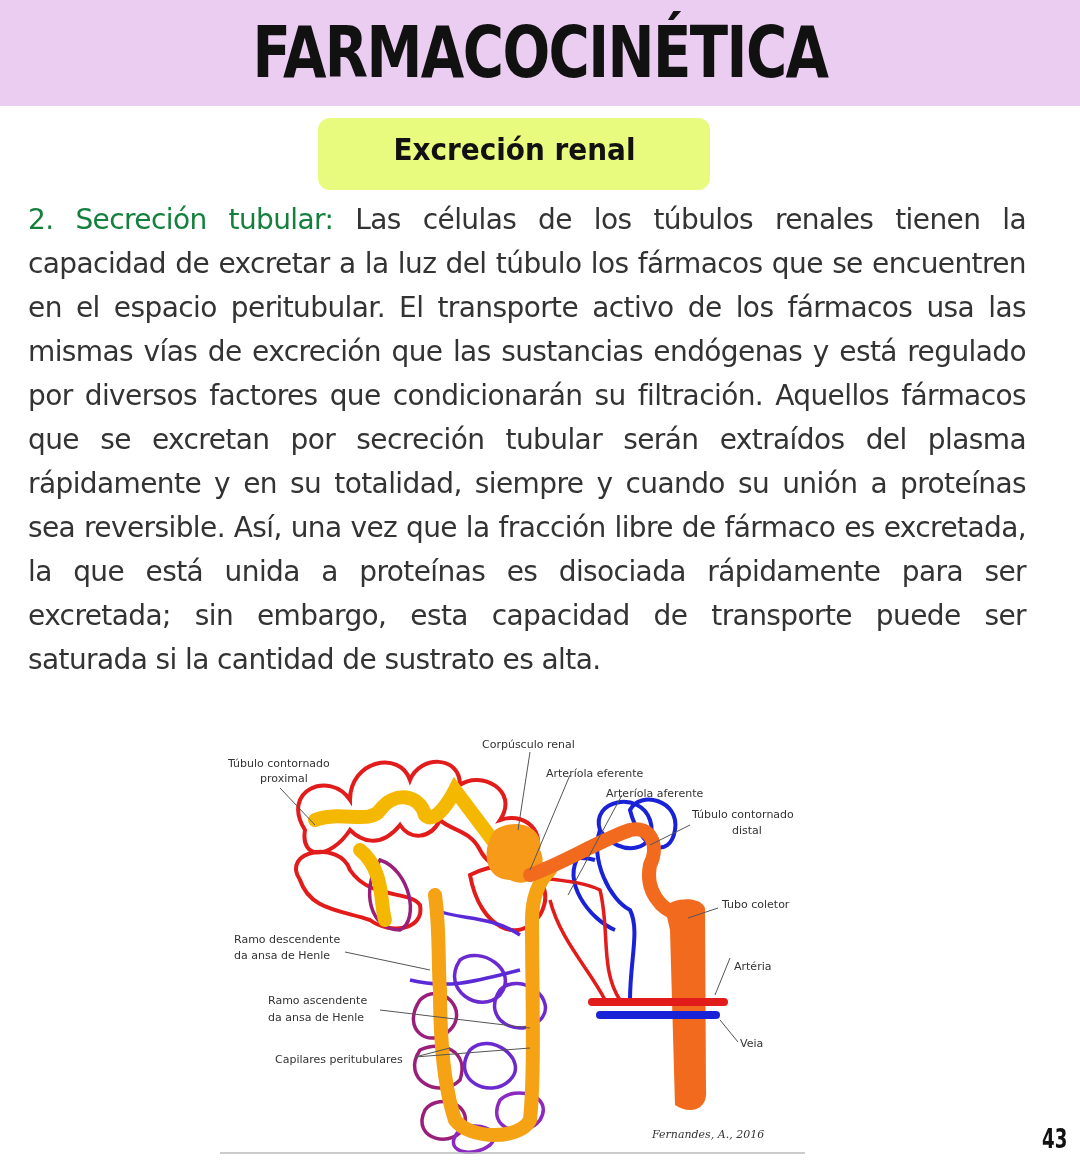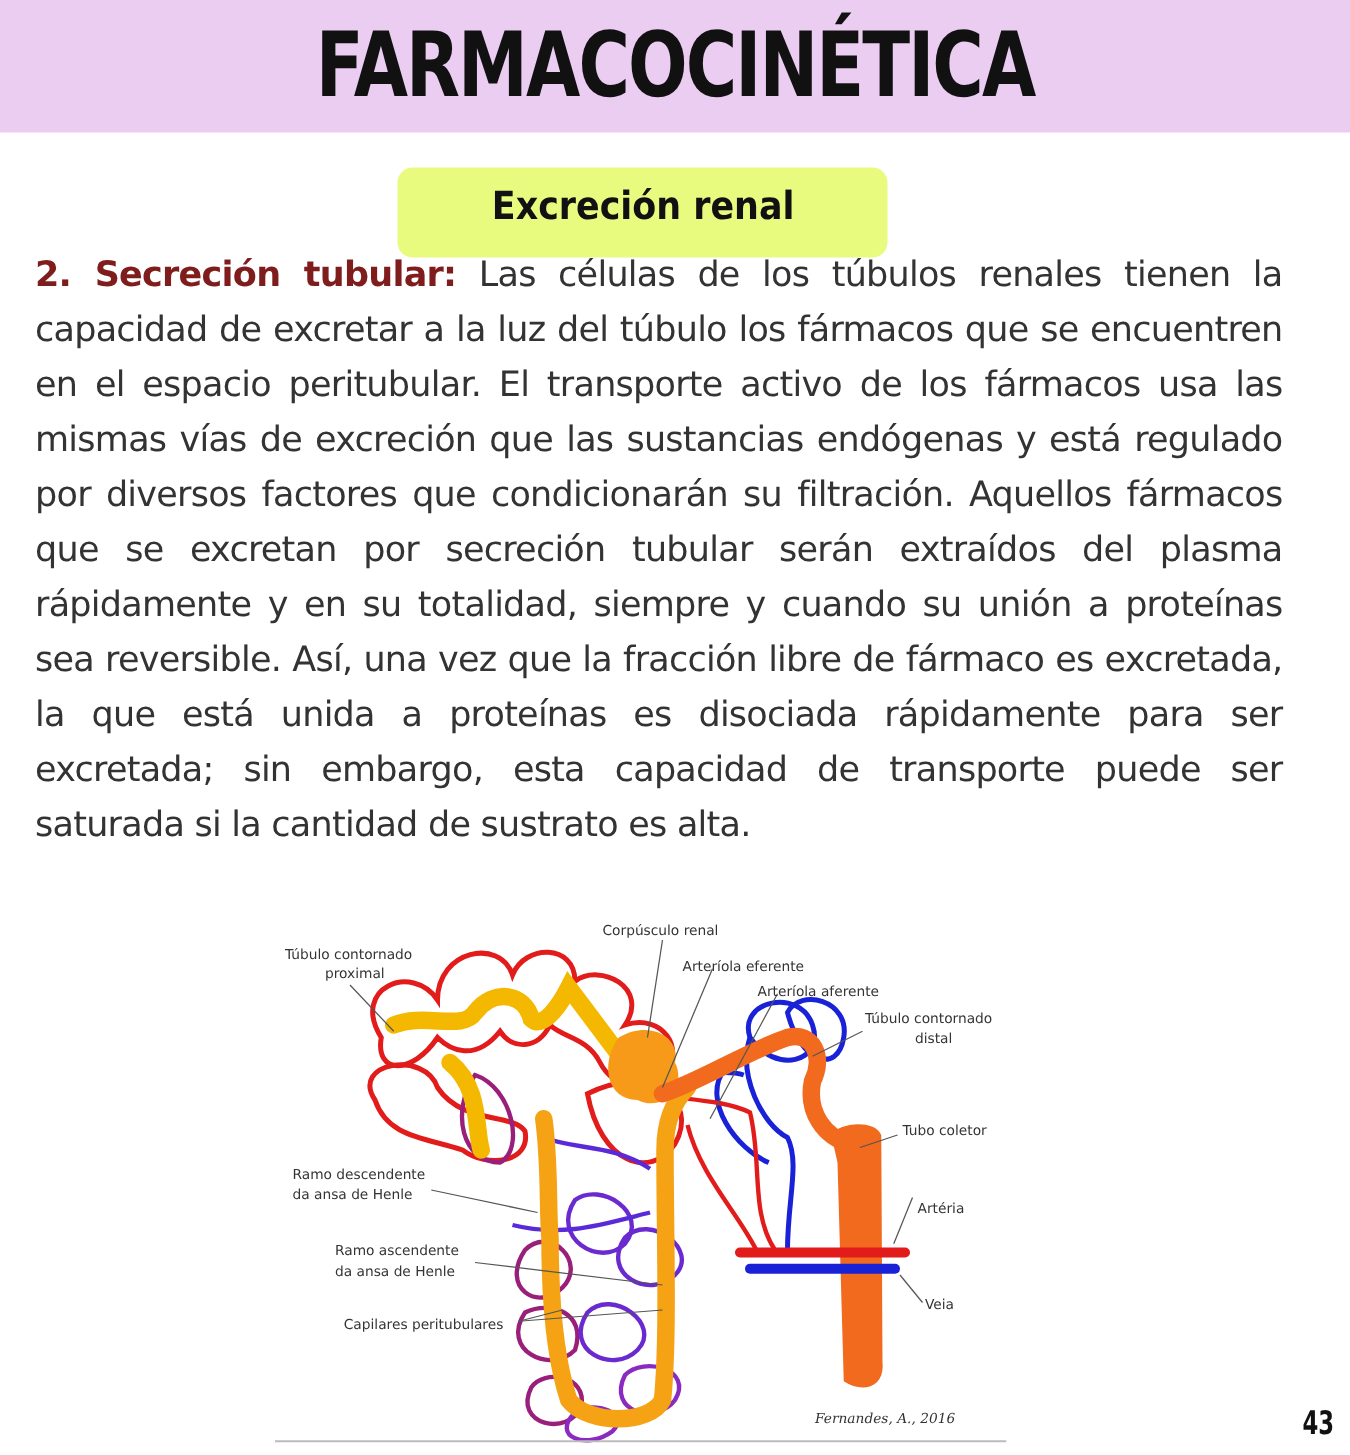--- a/index.html
+++ b/index.html
@@ -1,22 +1,22 @@
 <!DOCTYPE html>
 <html><head>
 <meta charset="utf-8">
 <style>
   html, body { margin:0; padding:0; }
   body { width:1080px; height:1164px; background:#ffffff; position:relative; overflow:hidden; font-family:"Liberation Sans", sans-serif; }
   .header-band { position:absolute; left:0; top:0; width:1080px; height:106px; background:#ebcdf2; }
   .page-title { position:absolute; left:0; top:4px; width:1080px; text-align:center; font-family:"DejaVu Sans", sans-serif; font-weight:bold; font-size:72px; letter-spacing:-2px; color:#111; transform:scaleX(0.78); transform-origin:center; line-height:96px; }
-  .section-pill { position:absolute; left:318px; top:118px; width:392px; height:72px; background:#e9fb7e; border-radius:12px; display:flex; align-items:center; justify-content:center;margin-top:16px; }
+  .section-pill { position:absolute; left:318px; top:118px; width:392px; height:72px; background:#e9fb7e; border-radius:12px; display:flex; align-items:center; justify-content:center; }
   .section-pill span { font-family:"DejaVu Sans", sans-serif; font-weight:bold; font-size:31px; color:#111; transform:scaleX(0.9); display:inline-block; margin-top:-10px; }
   .body-text { position:absolute; left:28px; top:198px; width:998px; font-family:"DejaVu Sans", sans-serif; font-size:28px; line-height:44px; color:#333; text-align:justify; letter-spacing:-0.6px; }
-  .lead { color:#7f1d1d; font-weight:bold; }
+  .lead { color:#15803d; font-weight:normal; }
   .figure { position:absolute; left:220px; top:730px; width:600px; height:430px; }
   .figure svg { width:600px; height:430px; }
   .lbl { font-family:"DejaVu Sans", sans-serif; font-size:11px; fill:#333; }
   .cite { font-family:"DejaVu Serif", serif; font-style:italic; font-size:11px; fill:#333; }
   .page-number { position:absolute; left:1042px; top:1124px; font-family:"DejaVu Sans", sans-serif; font-weight:bold; font-size:26px; color:#111; transform:scaleX(0.7); transform-origin:left; }
 </style>
 </head>
 <body>
 
 <div class="header-band"></div>

